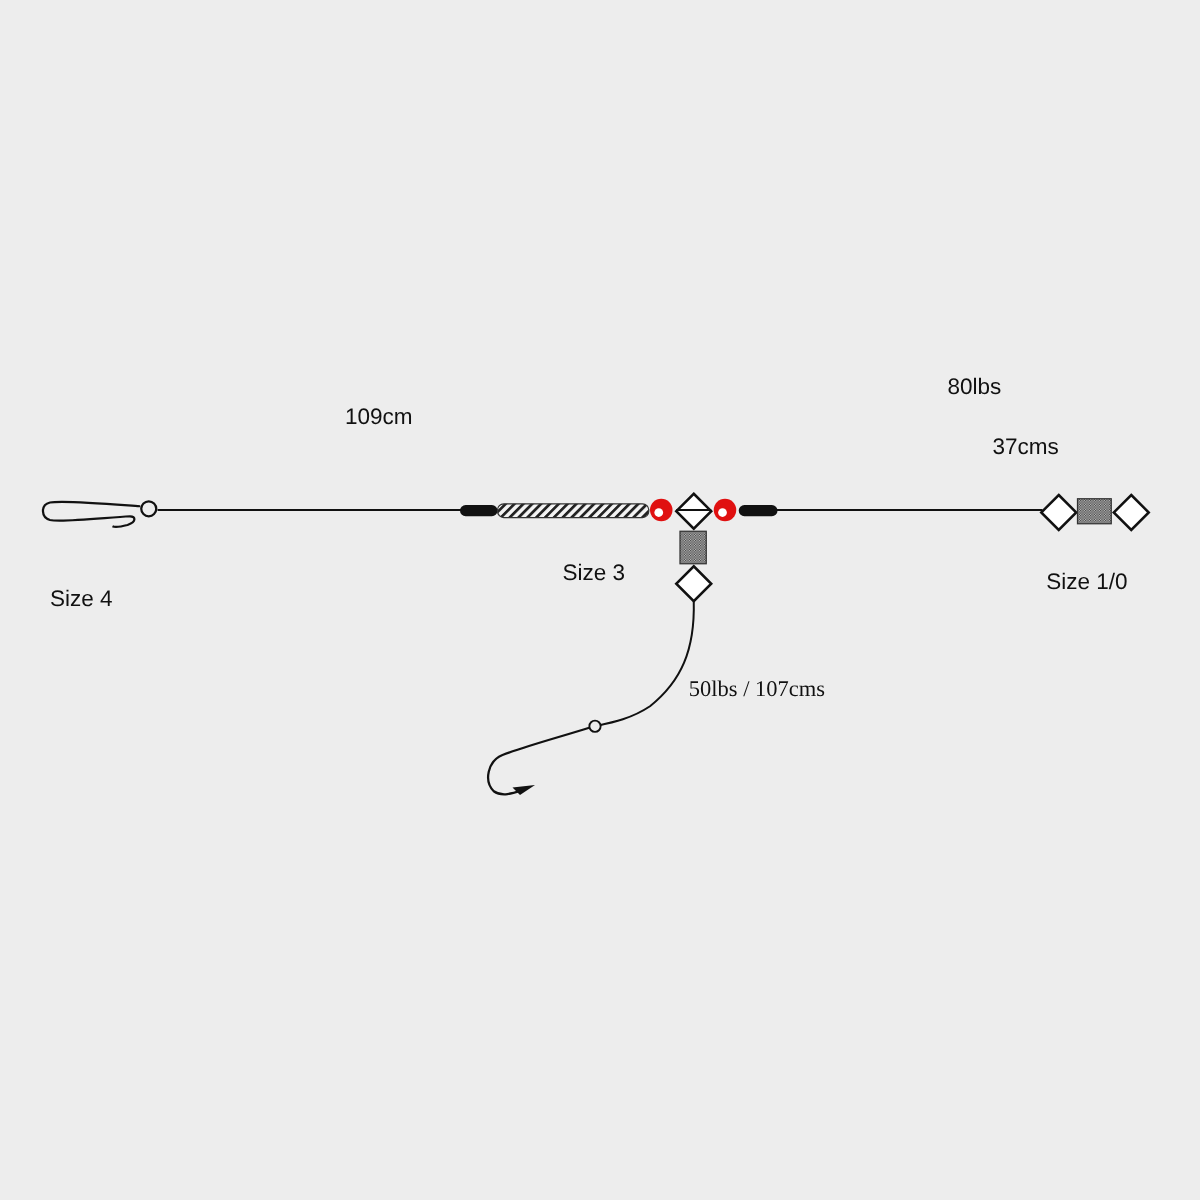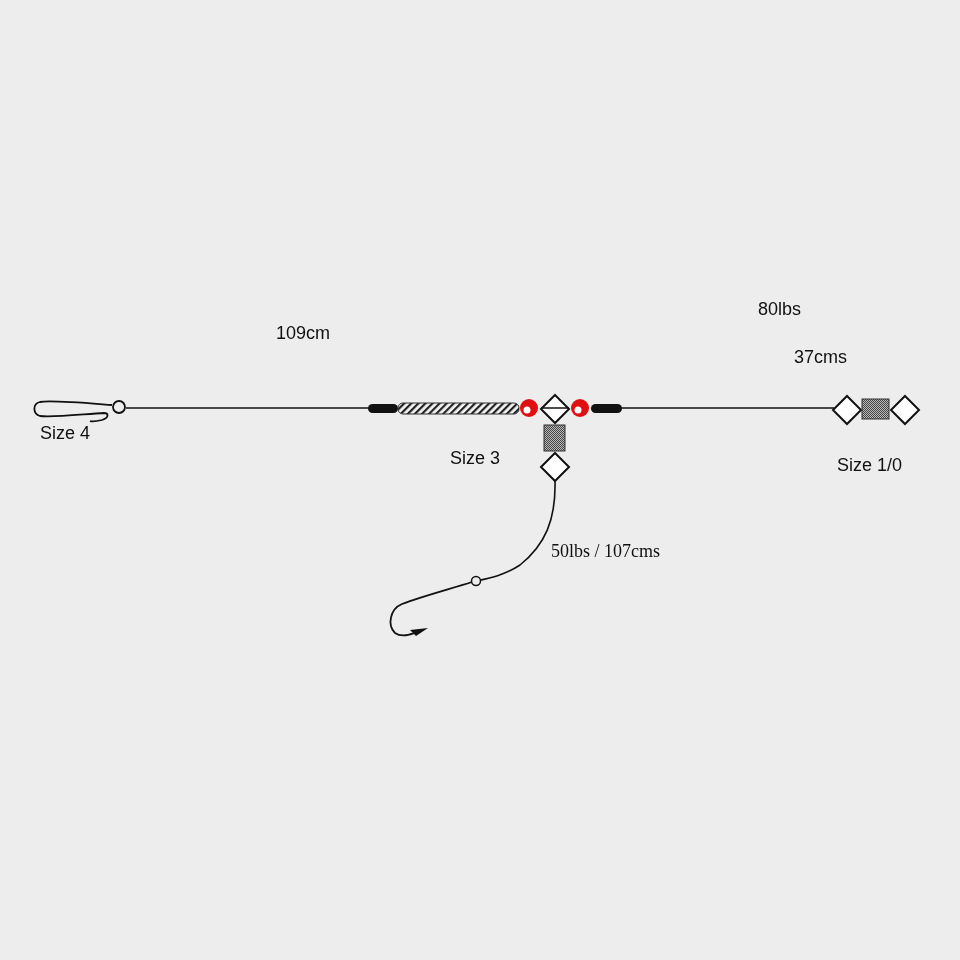--- a/index.html
+++ b/index.html
@@ -75,16 +75,16 @@
   <path d="M555,481 C556,520 545,545 520,565 C505,575 490,578 476,581" fill="none" stroke="#111" stroke-width="1.6"></path>
   <circle cx="476" cy="581" r="4.5" fill="#ededed" stroke="#111" stroke-width="1.5"></circle>
 
   <path d="M472,582 C450,589 420,597 402,604 C390,609 387,625 395,633 C402,638 412,634 418,632" fill="none" stroke="#111" stroke-width="1.8"></path>
   <path d="M410,630 L428,628 L416,636 Z" fill="#111"></path>
 </svg>
 
 <div class="label" style="left:276px; top:320px;">109cm</div>
 <div class="label" style="left:758px; top:296px;">80lbs</div>
 <div class="label" style="left:794px; top:344px;">37cms</div>
-<div class="label" style="left:40px; top:420px;text-align:right;">Size 4</div>
+<div class="label" style="left:40px; top:466px;text-align:right;">Size 4</div>
 <div class="label" style="left:450px; top:445px;">Size 3</div>
 <div class="label" style="left:801px; top:452px;margin-left:36px;">Size 1/0</div>
 <div class="label" style="left:551px; top:538px;font-family:Liberation Serif, serif;">50lbs / 107cms</div>
 
 </body></html>

